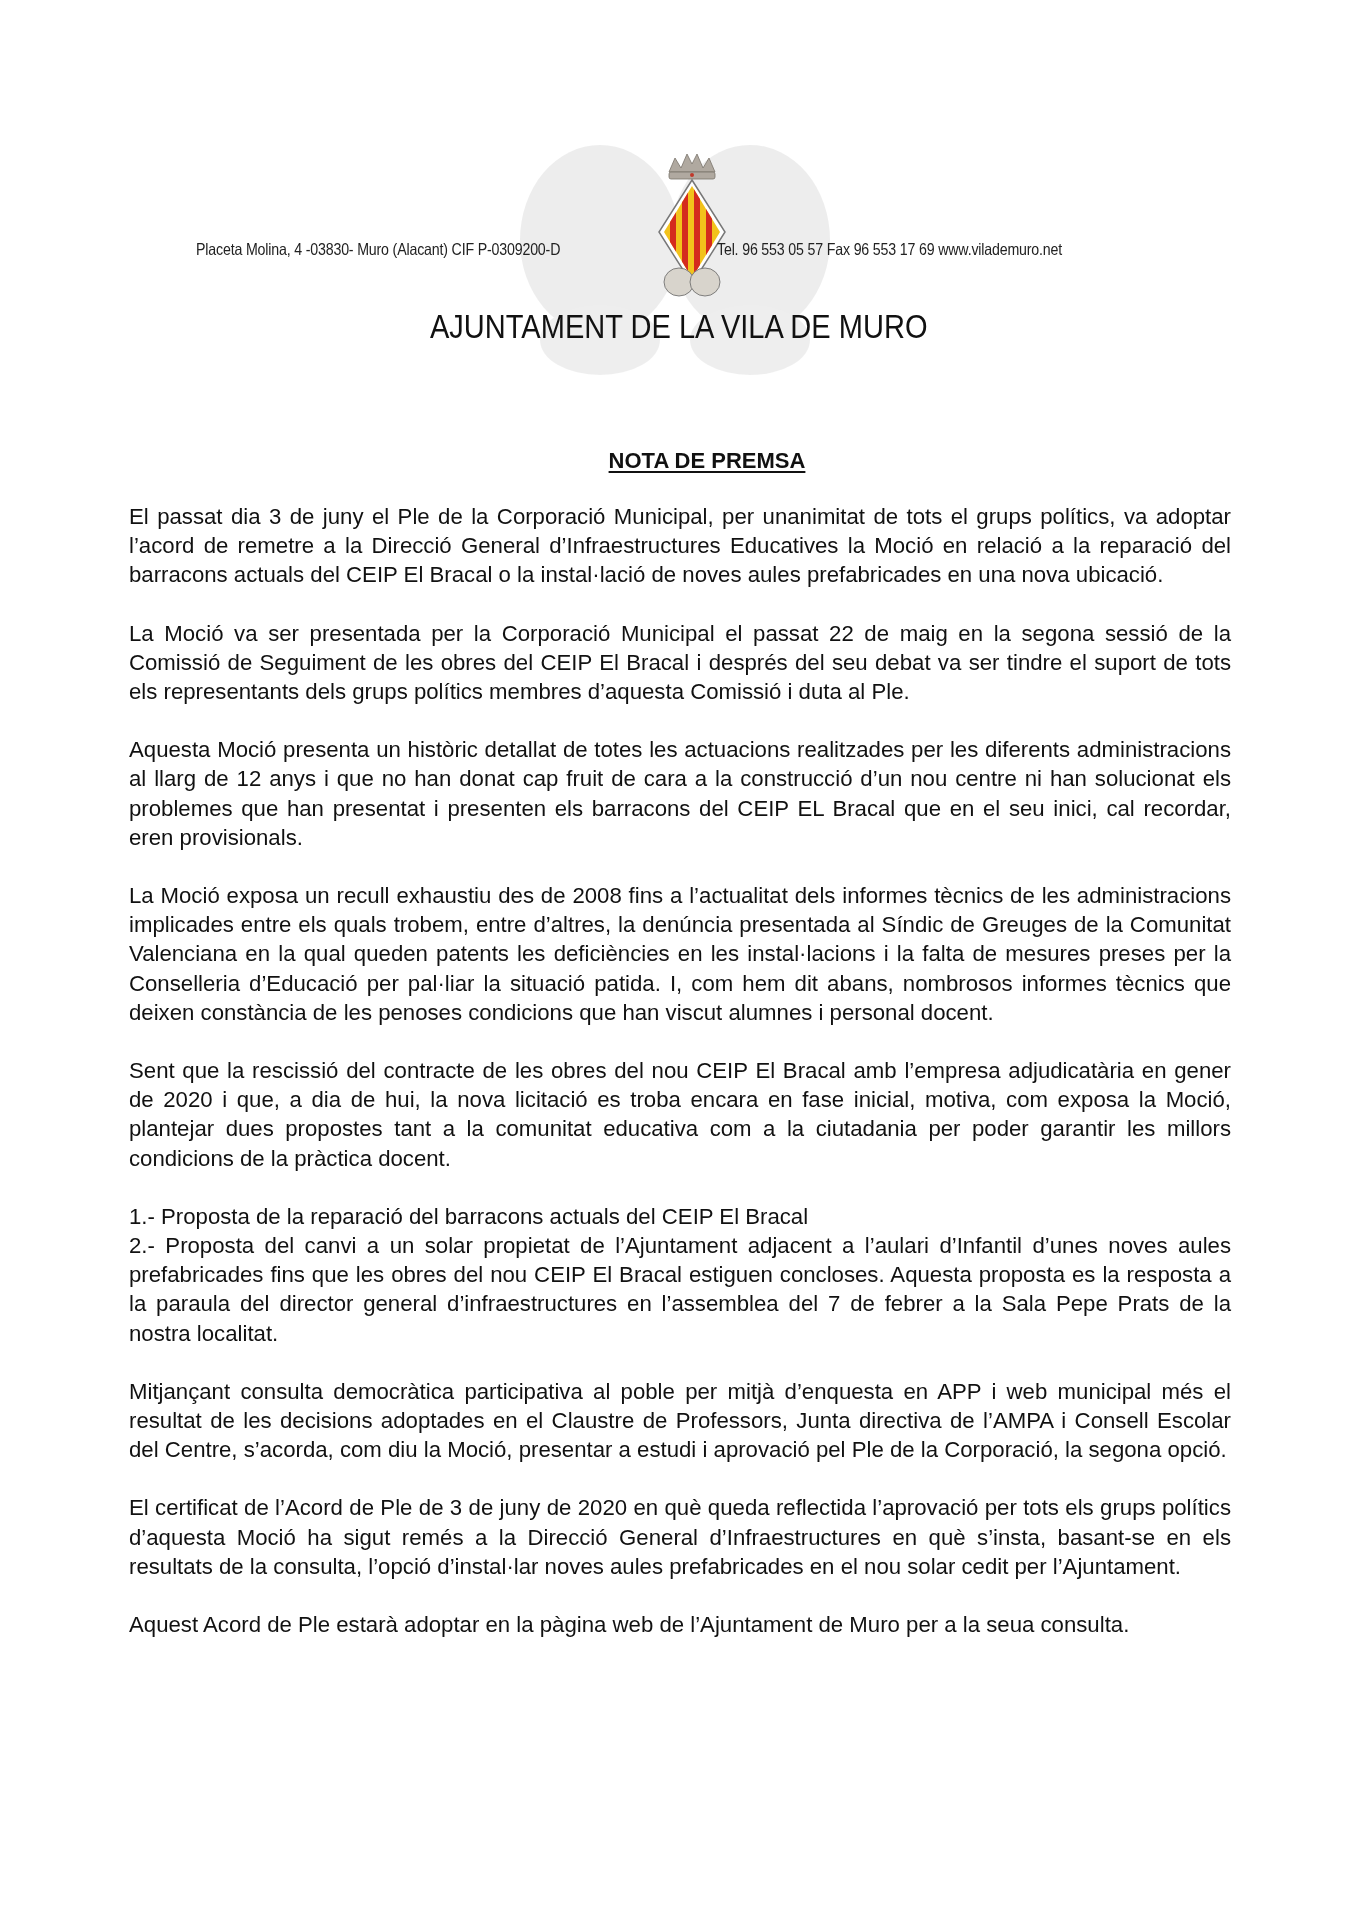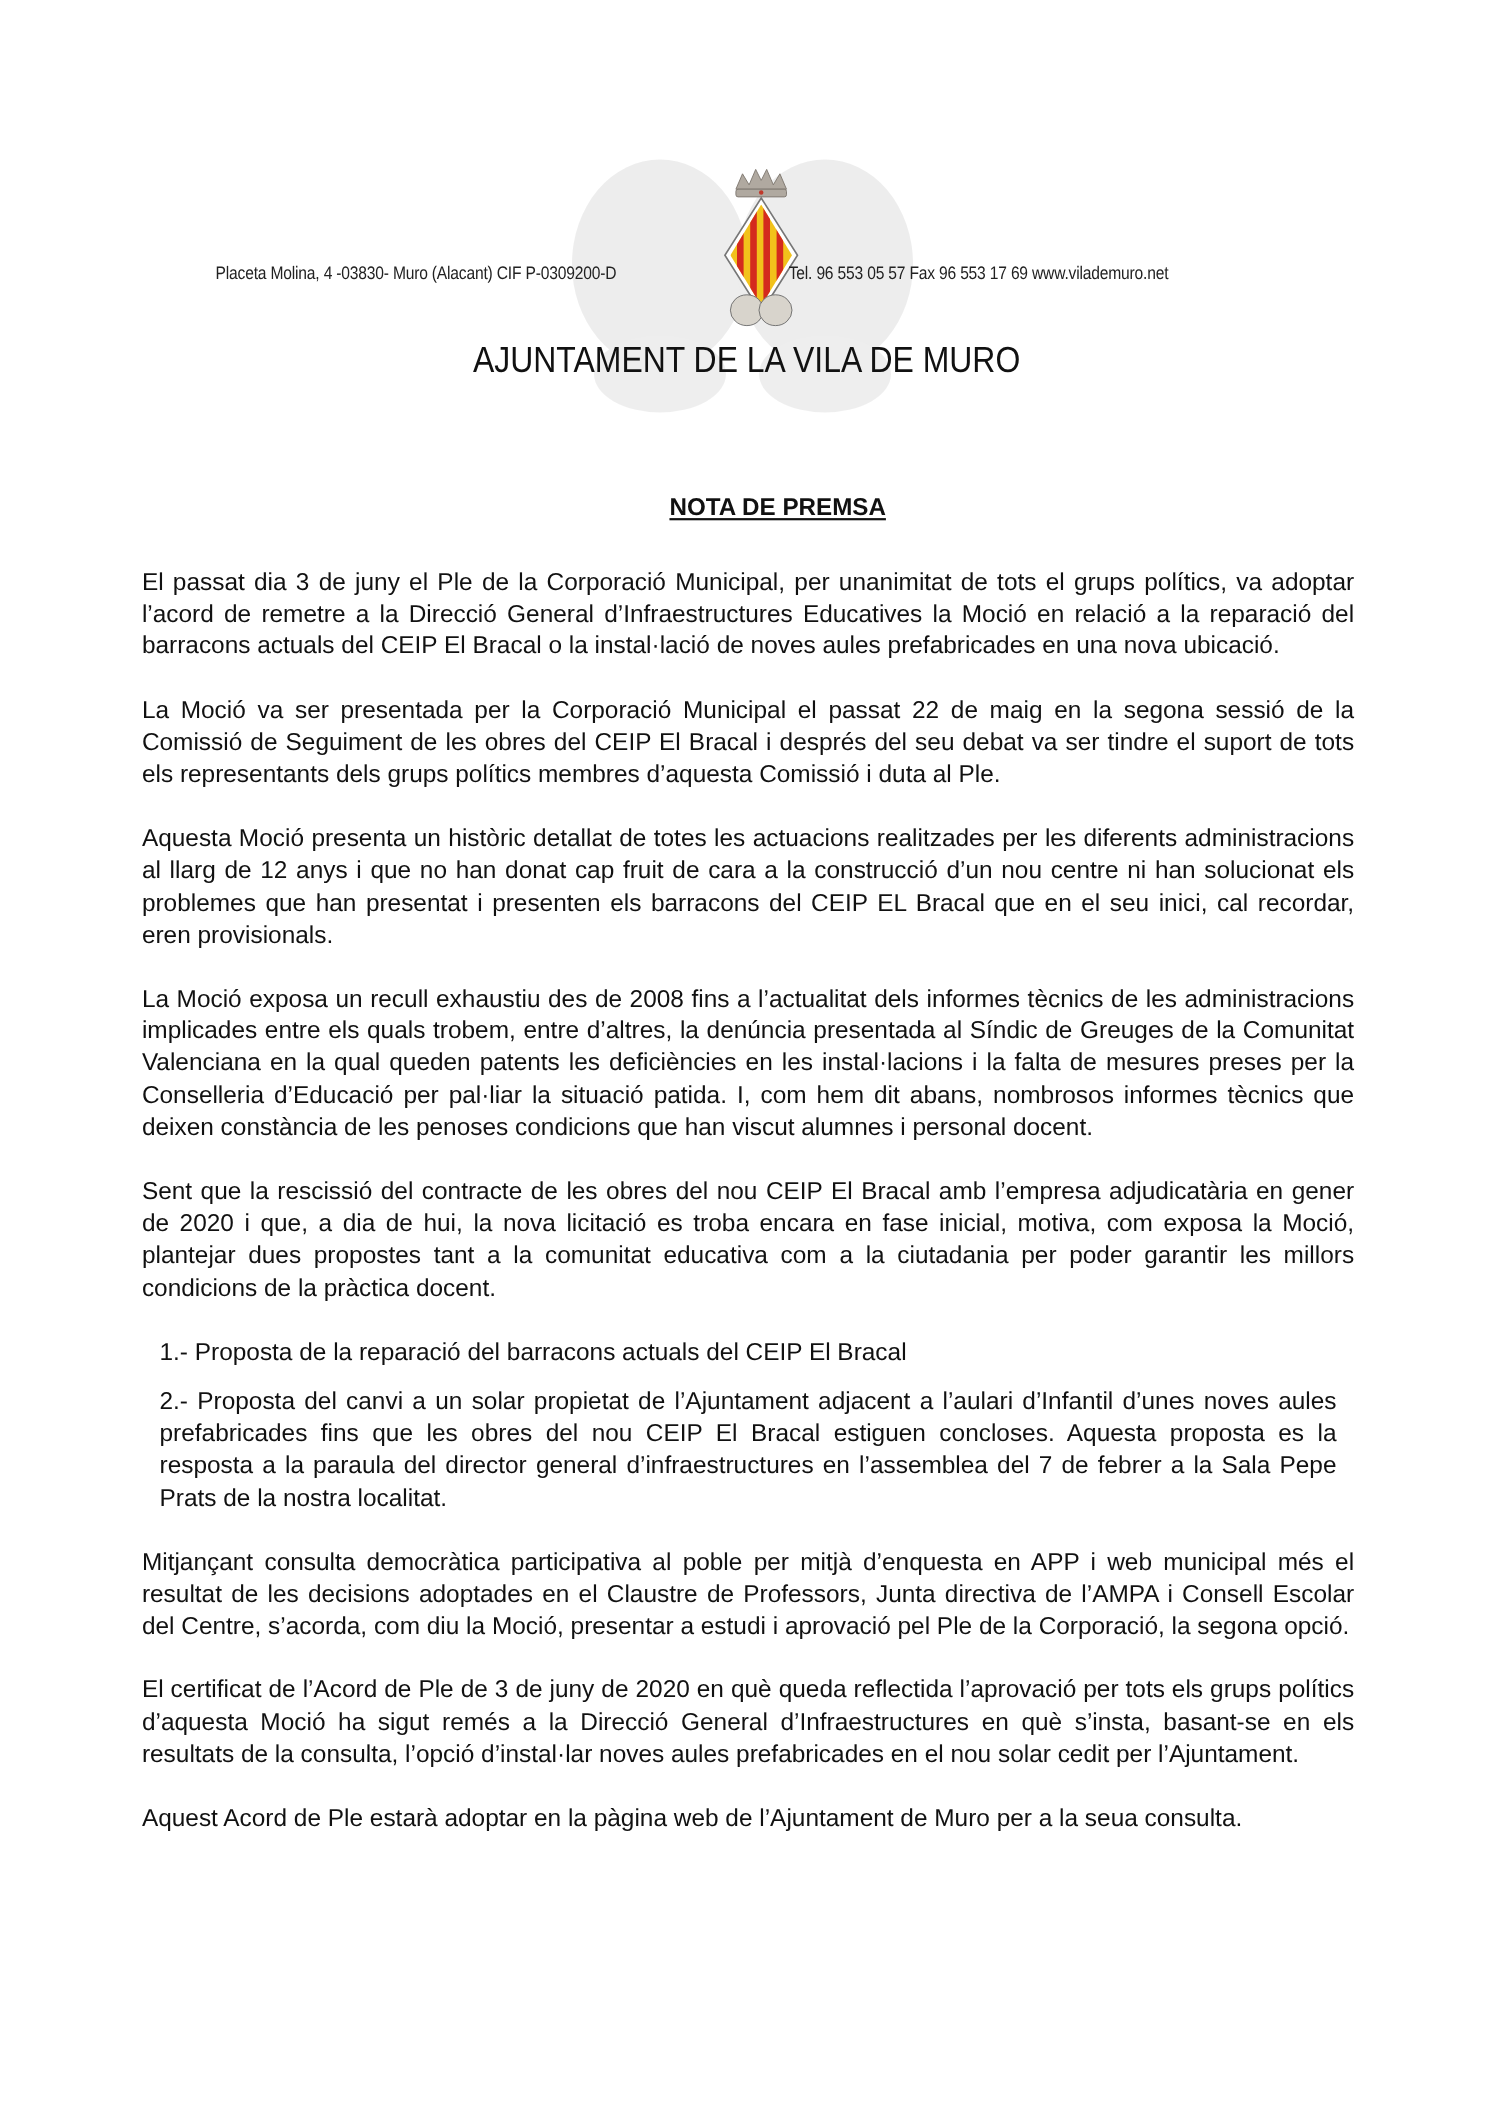--- a/index.html
+++ b/index.html
@@ -28,22 +28,22 @@
   .title {
     position: absolute; top: 448px; left: 0; width: 1358px; text-align: center;
     font-weight: bold; font-size: 22px; text-decoration: underline;
     text-underline-offset: 3px;
     padding-left: 28px;
   }
   .body-text {
     position: absolute; left: 129px; top: 498px; width: 1102px;
     font-size: 22.2px; line-height: 29.2px; text-align: justify;
   }
-  .body-text p { margin: 16px 0 29px 0; }
-  .body-text p.list-item { margin: 16px; }
+  .body-text p { margin: 4px 0 29px 0; }
+  .body-text p.list-item { margin: 0; }
   .body-text p.list-last { margin-bottom: 29px; }
 </style>
 </head>
 <body>
 
 <div class="letterhead">
   <svg class="watermark" viewBox="0 0 340 250">
     <ellipse cx="95" cy="110" rx="80" ry="95" fill="#555"></ellipse>
     <ellipse cx="245" cy="110" rx="80" ry="95" fill="#555"></ellipse>
     <ellipse cx="95" cy="210" rx="60" ry="35" fill="#666"></ellipse>

